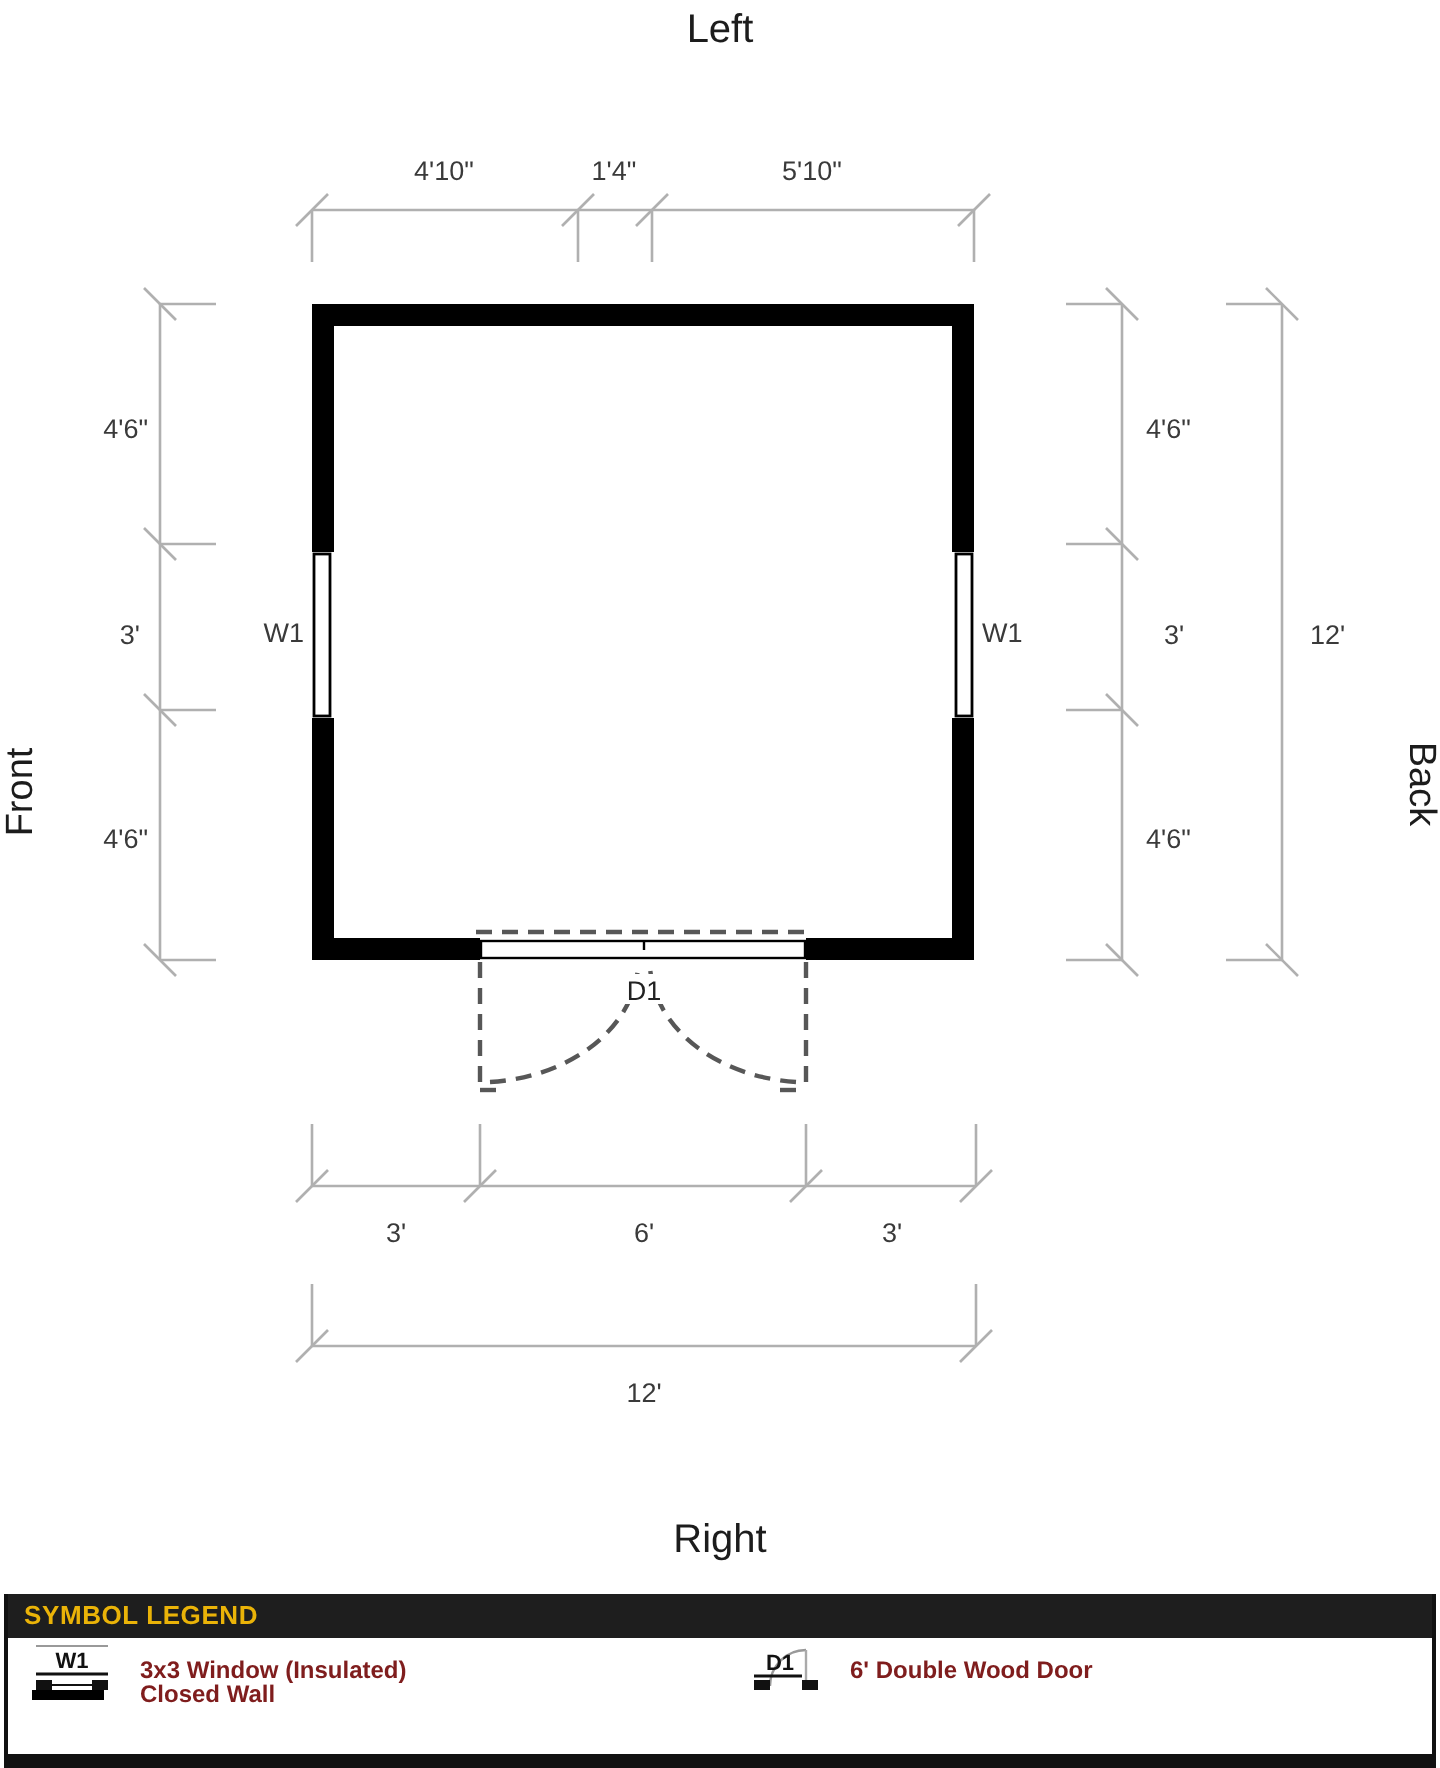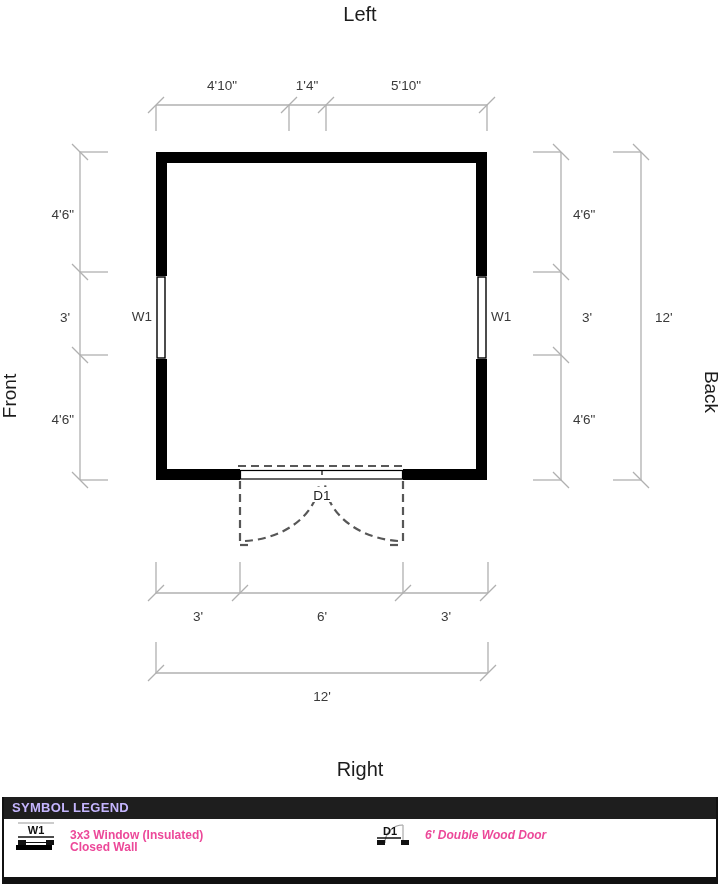--- a/index.html
+++ b/index.html
@@ -2,25 +2,25 @@
 <html><head>
 <meta charset="utf-8">
 <style>
   html,body{margin:0;padding:0;background:#fff;}
   body{width:720px;height:884px;position:relative;font-family:"Liberation Sans",sans-serif;}
   .plan-wrap{position:absolute;left:0;top:0;width:716px;height:790px;}
   svg text{font-family:"Liberation Sans",sans-serif;}
   .legend{position:absolute;left:2px;right:2px;top:797px;bottom:0;
           border-left:2px solid #111;border-right:2px solid #111;
           border-bottom:7px solid #111;background:#fff;box-sizing:border-box;}
-  .legend-header{background:#1e1e1e;color:#c4b5fd;font-weight:bold;font-size:13px;
+  .legend-header{background:#1e1e1e;color:#eab308;font-weight:bold;font-size:13px;
                  letter-spacing:.3px;height:22px;line-height:22px;padding-left:8px;}
   .legend-body{position:relative;height:calc(100% - 22px);background:#fff;}
   .legend-item{position:absolute;display:flex;align-items:center;}
-  .legend-item .lbl{font-size:12px;font-weight:bold;color:#ec4899;white-space:nowrap;}
+  .legend-item .lbl{font-size:12px;font-weight:bold;color:#7f1d1d;white-space:nowrap;}
   .wall-swatch{width:36px;height:5px;background:#000;}
 </style>
 </head>
 <body>
 
 <div class="plan-wrap">
 <svg width="720" height="790" viewBox="0 0 720 790">
 
   <text x="360" y="21" font-size="20" fill="#1c1c1c" text-anchor="middle">Left</text>
   <text x="360" y="776" font-size="20" fill="#1c1c1c" text-anchor="middle">Right</text>
@@ -150,21 +150,21 @@
 
     <div class="legend-item" style="left:371px;top:3px;">
       <svg width="36" height="26" viewBox="0 0 36 26">
         <path d="M 28 3 A 18 18 0 0 0 10 21" fill="none" stroke="#999" stroke-width="1.2"></path>
         <line x1="28" y1="3" x2="28" y2="20" stroke="#aaa" stroke-width="1.2"></line>
         <text x="15" y="13" font-size="11" font-weight="bold" fill="#111" text-anchor="middle">D1</text>
         <line x1="2" y1="16" x2="26" y2="16" stroke="#111" stroke-width="1.5"></line>
         <rect x="2" y="18" width="8" height="5" fill="#111"></rect>
         <rect x="26" y="18" width="8" height="5" fill="#111"></rect>
       </svg>
-      <span class="lbl" style="margin-left:14px;font-style:italic;">6' Double Wood Door</span>
+      <span class="lbl" style="margin-left:14px;">6' Double Wood Door</span>
     </div>
 
     <div class="legend-item" style="left:12px;top:21px;">
       <span class="wall-swatch"></span>
       <span class="lbl" style="margin-left:18px;">Closed Wall</span>
     </div>
 
   </div>
 </div>
 

